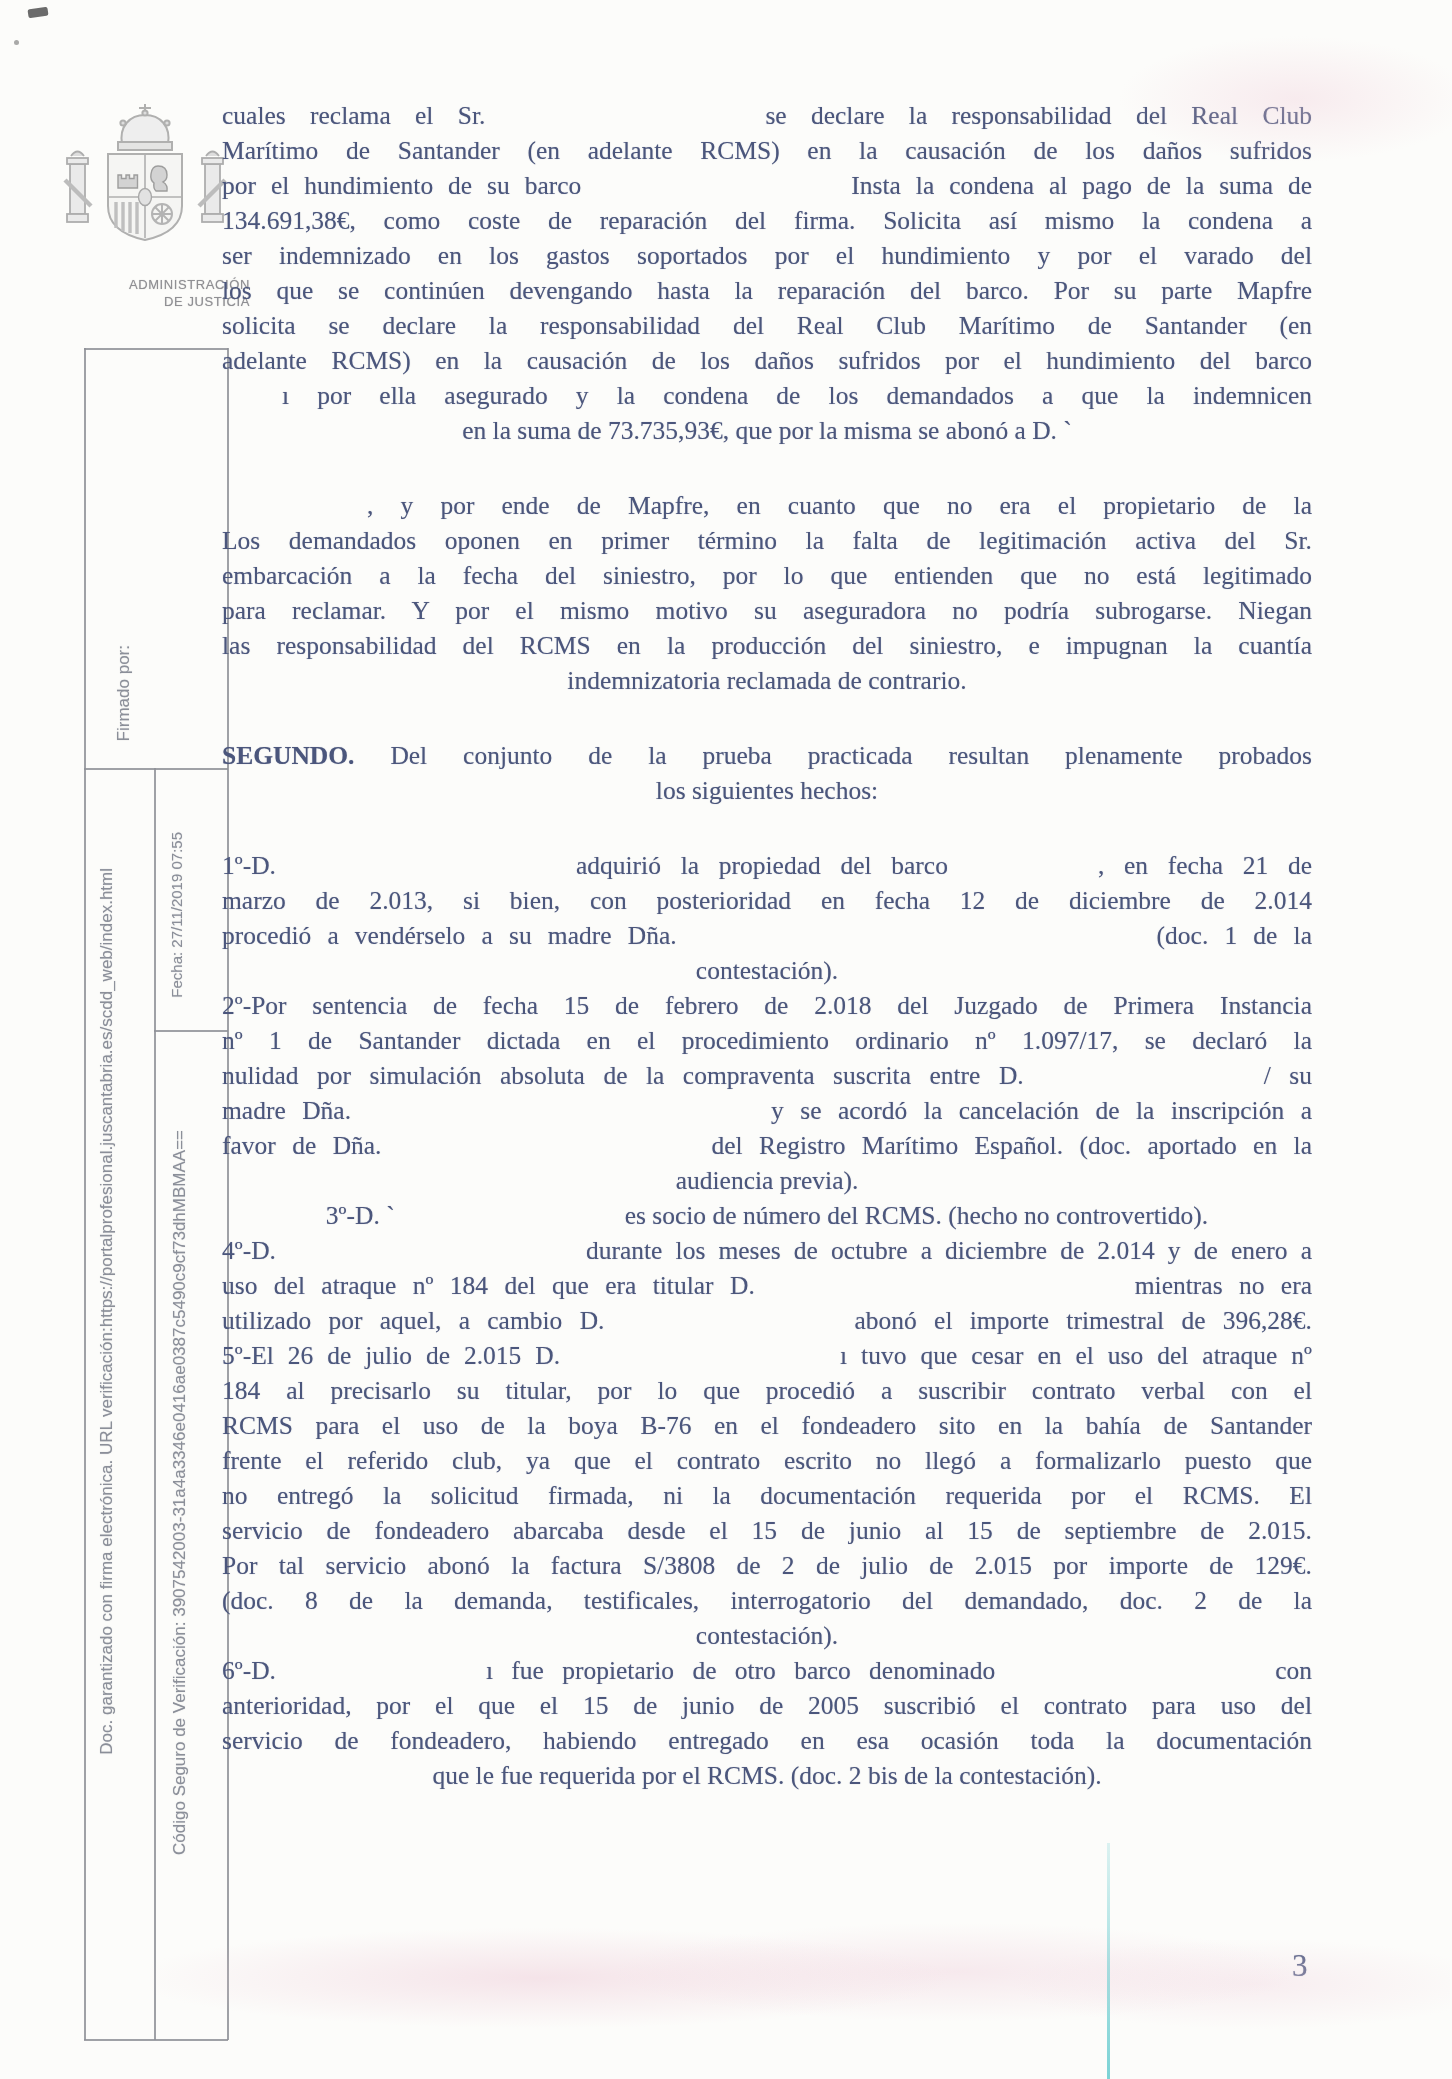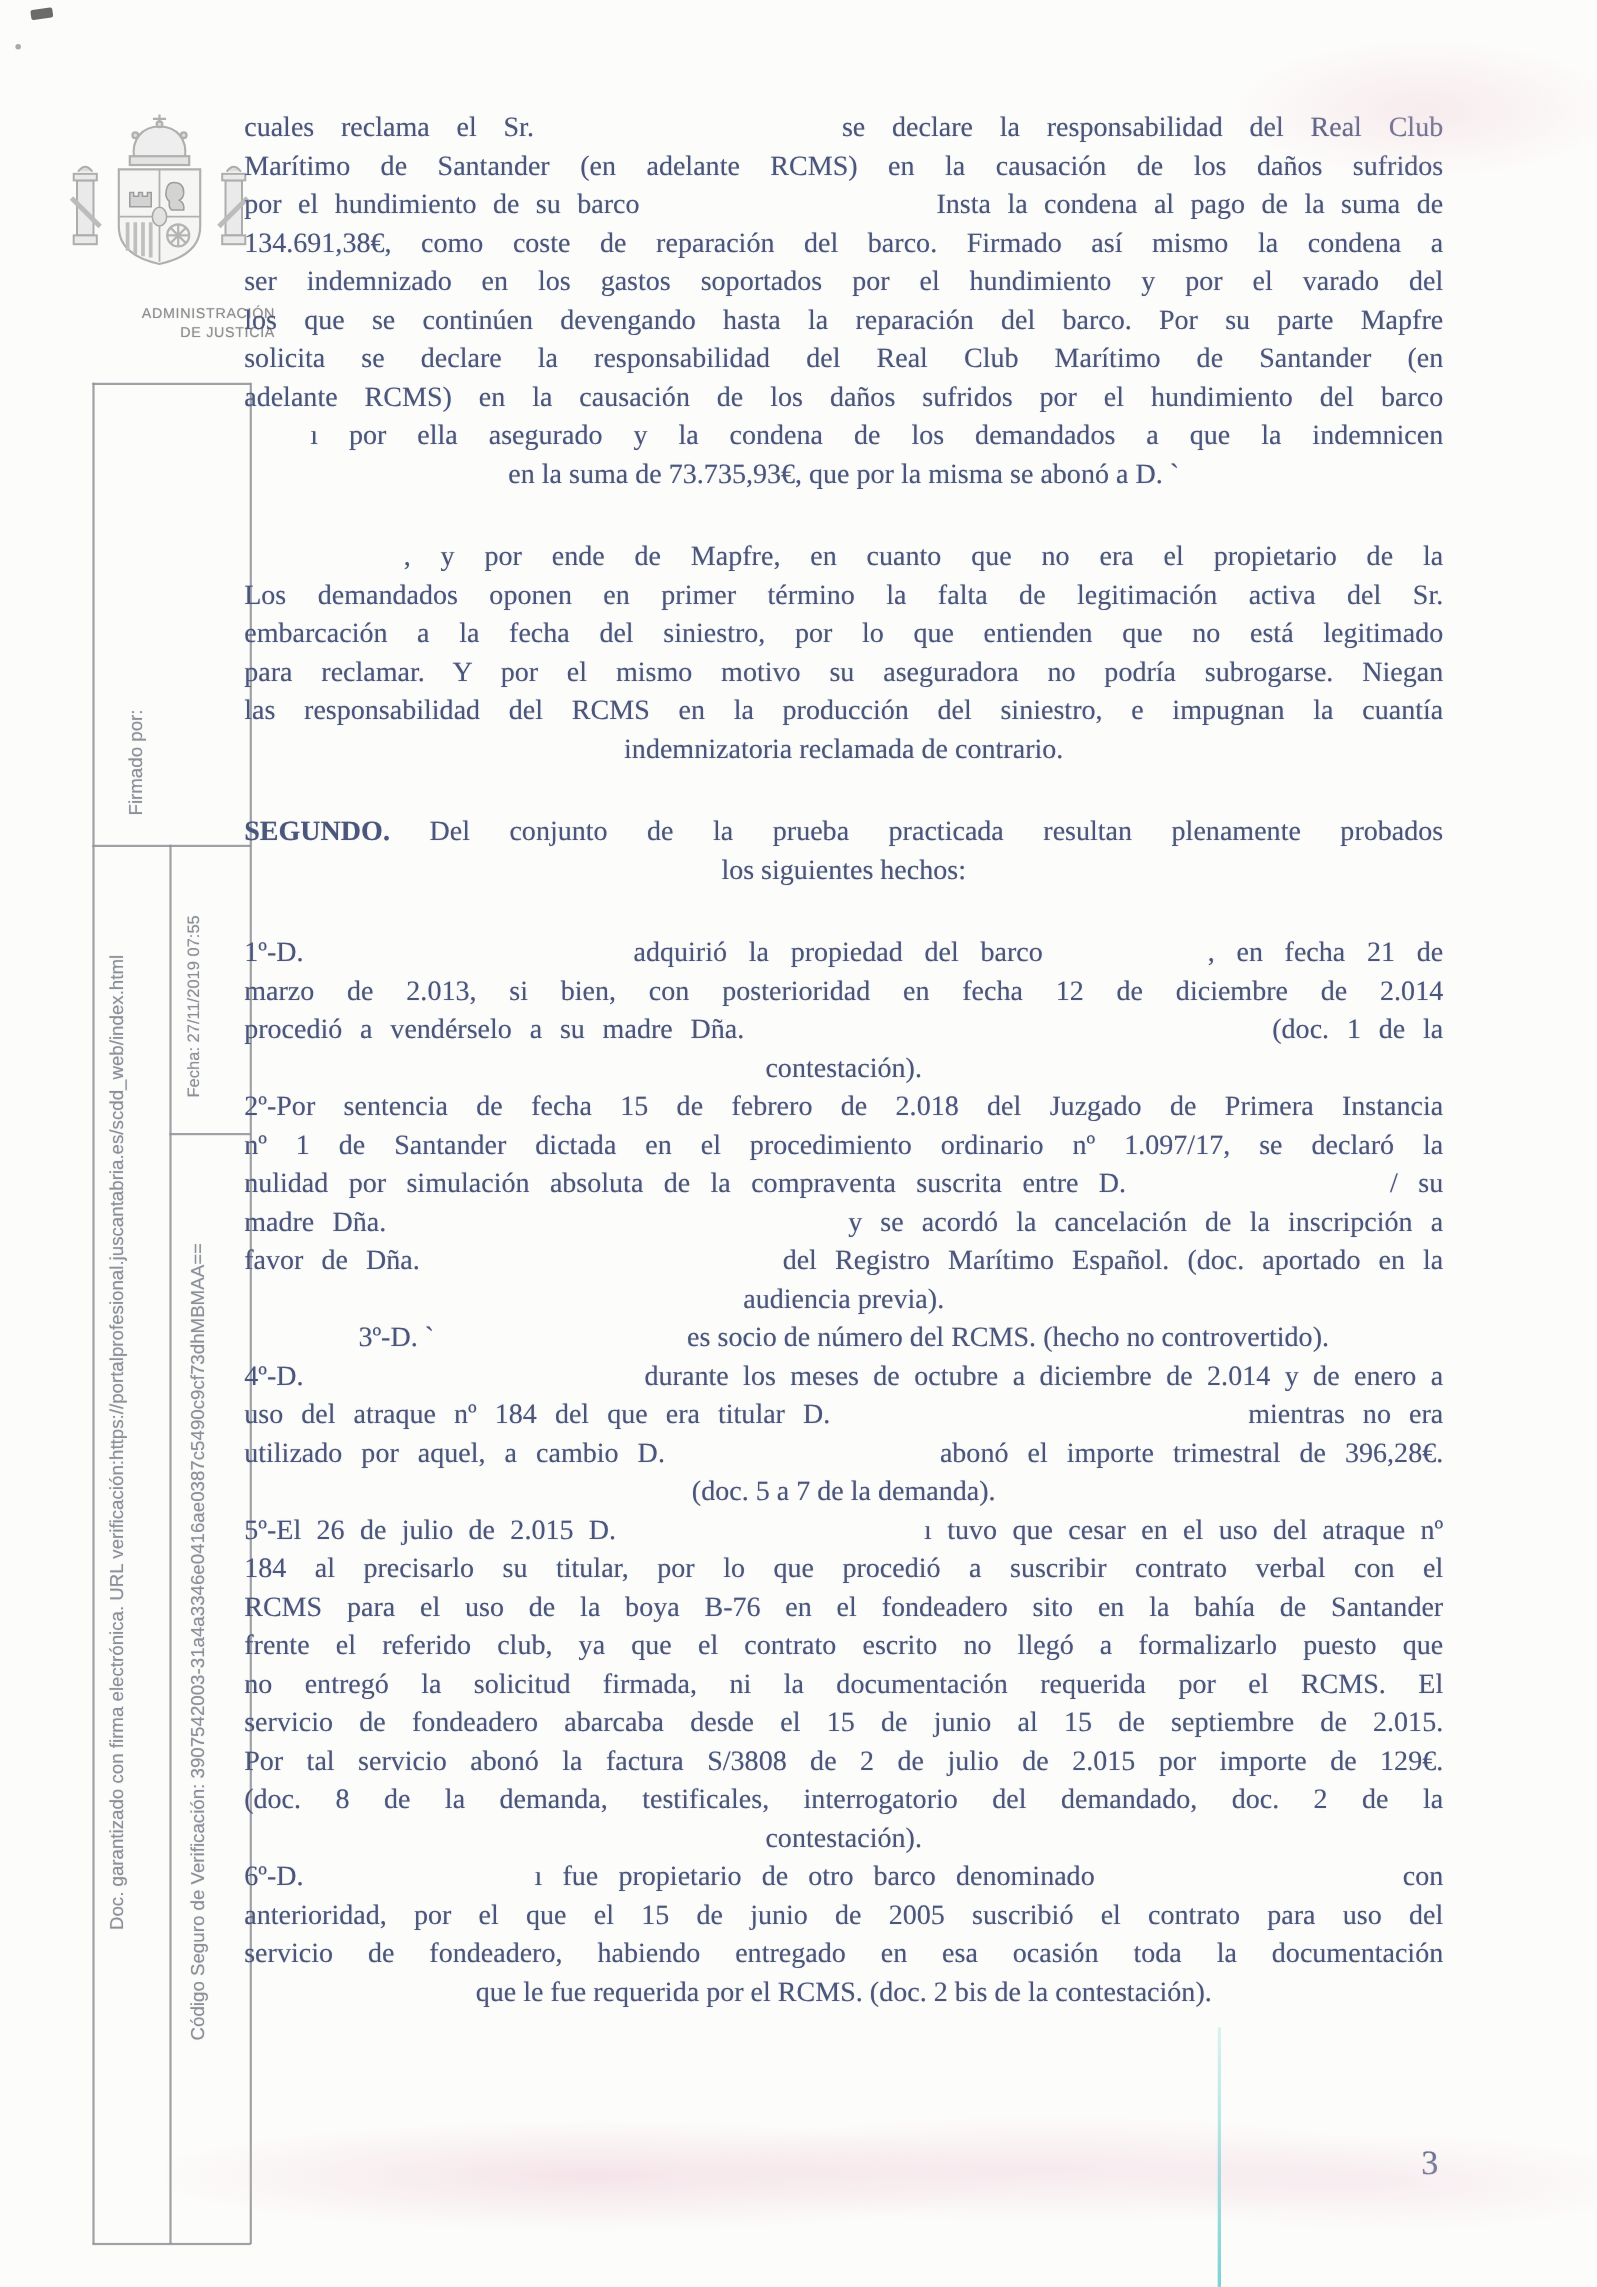--- a/index.html
+++ b/index.html
@@ -155,21 +155,21 @@
   <div class="vt" style="left:114px;top:645px;font-size:17px;">Firmado por:</div>
   <div class="vt" style="left:168px;top:832px;font-size:15px;">Fecha: 27/11/2019 07:55</div>
   <div class="vt" style="left:97px;top:868px;font-size:17px;">Doc. garantizado con firma electrónica. URL verificación:https://portalprofesional.juscantabria.es/scdd_web/index.html</div>
   <div class="vt" style="left:170px;top:1130px;font-size:17px;">Código Seguro de Verificación: 3907542003-31a4a3346e0416ae0387c5490c9cf73dhMBMAA==</div>
 
   <div class="doc-body">
       <div class="para">
         <div class="tline j">cuales reclama el Sr.<span class="gap" style="width: 280px;"></span>se declare la responsabilidad del Real Club</div>
         <div class="tline j">Marítimo de Santander (en adelante RCMS) en la causación de los daños sufridos</div>
         <div class="tline j">por el hundimiento de su barco<span class="gap" style="width: 270px;"></span>Insta la condena al pago de la suma de</div>
-        <div class="tline j">134.691,38€, como coste de reparación del barco. Firmado así mismo la condena a</div>
+        <div class="tline j">134.691,38€, como coste de reparación del firma. Solicita así mismo la condena a</div>
         <div class="tline j">ser indemnizado en los gastos soportados por el hundimiento y por el varado del</div>
         <div class="tline j">los que se continúen devengando hasta la reparación del barco. Por su parte Mapfre</div>
         <div class="tline j">solicita se declare la responsabilidad del Real Club Marítimo de Santander (en</div>
         <div class="tline j">adelante RCMS) en la causación de los daños sufridos por el hundimiento del barco</div>
         <div class="tline j"><span class="gap" style="width: 60px;"></span>ı por ella asegurado y la condena de los demandados a que la indemnicen</div>
         <div class="tline">en la suma de 73.735,93€, que por la misma se abonó a D. `</div>
       </div>
       <div class="para">
         <div class="tline j"><span class="gap" style="width: 145px;"></span>, y por ende de Mapfre,  en cuanto que no era el propietario de la</div>
         <div class="tline j">Los demandados oponen en primer término la falta de legitimación activa del Sr.</div>
@@ -196,21 +196,20 @@
         <div class="tline j">favor de Dña.<span class="gap" style="width: 330px;"></span>del Registro Marítimo Español. (doc. aportado en la</div>
         <div class="tline">audiencia previa).</div>
       </div>
       <div class="para tight">
         <div class="tline">3º-D. `<span class="gap" style="width: 230px;"></span>es socio de número del RCMS. (hecho no controvertido).</div>
       </div>
       <div class="para tight">
         <div class="tline j">4º-D.<span class="gap" style="width: 310px;"></span>durante los meses de octubre a diciembre de 2.014 y de enero a</div>
         <div class="tline j">uso del atraque nº 184 del que era titular D.<span class="gap" style="width: 380px;"></span>mientras no era</div>
         <div class="tline j">utilizado por aquel, a cambio D.<span class="gap" style="width: 250px;"></span>abonó el importe trimestral de 396,28€.</div>
-        <div class="tline">(doc. 5 a 7 de la demanda).</div>
       </div>
       <div class="para tight">
         <div class="tline j">5º-El 26 de julio de 2.015 D.<span class="gap" style="width: 280px;"></span>ı tuvo que cesar en el uso del atraque nº</div>
         <div class="tline j">184 al precisarlo su titular, por lo que procedió a suscribir contrato verbal con el</div>
         <div class="tline j">RCMS para el uso de la boya B-76 en el fondeadero sito en la bahía de Santander</div>
         <div class="tline j">frente el referido club, ya que el contrato escrito no llegó a formalizarlo puesto que</div>
         <div class="tline j">no entregó la solicitud firmada, ni la documentación requerida por el RCMS. El</div>
         <div class="tline j">servicio de fondeadero abarcaba desde el 15 de junio al 15 de septiembre de 2.015.</div>
         <div class="tline j">Por tal servicio abonó la factura S/3808 de 2 de julio de 2.015 por importe de 129€.</div>
         <div class="tline j">(doc. 8 de la demanda, testificales, interrogatorio del demandado, doc. 2 de la</div>

